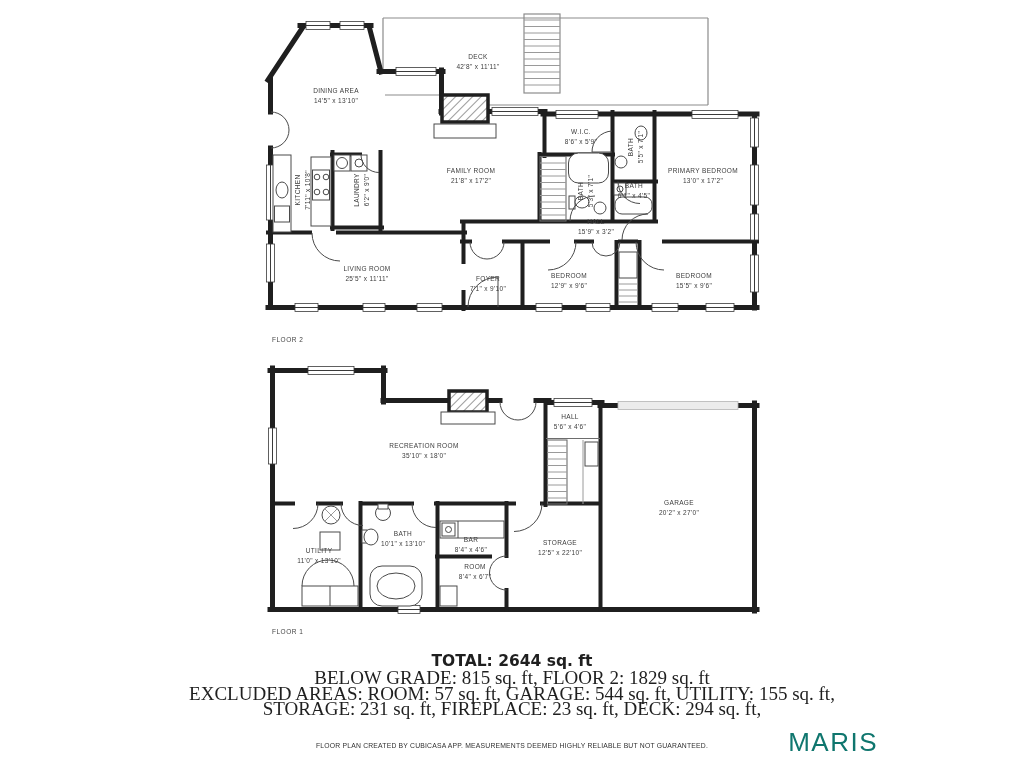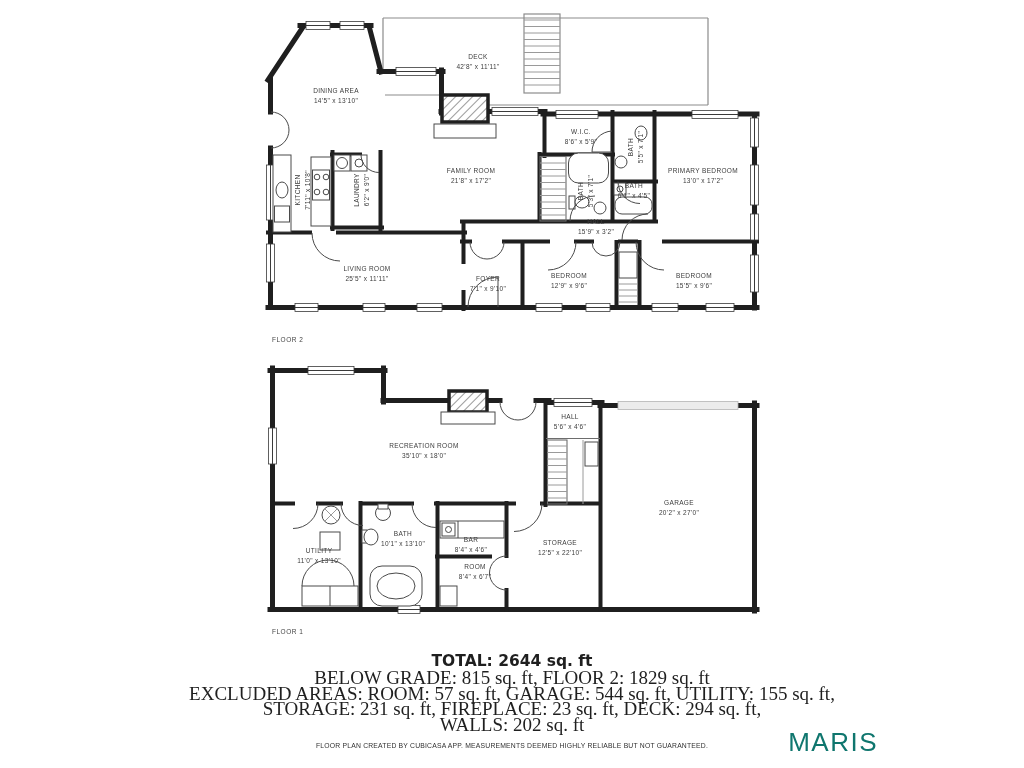--- a/index.html
+++ b/index.html
@@ -292,19 +292,18 @@
     <span class="nm">STORAGE</span>
     <span class="dm">12'5" x 22'10"</span>
   </div>
   <div class="fcap" style="left:272px;top:628px">FLOOR 1</div>
 
   <div class="summary">
     <div class="sum-total">TOTAL: 2644 sq. ft</div>
     <div class="sum-line">BELOW GRADE: 815 sq. ft, FLOOR 2: 1829 sq. ft</div>
     <div class="sum-line">EXCLUDED AREAS: ROOM: 57 sq. ft, GARAGE: 544 sq. ft, UTILITY: 155 sq. ft,</div>
     <div class="sum-line">STORAGE: 231 sq. ft, FIREPLACE: 23 sq. ft, DECK: 294 sq. ft,</div>
-    <div class="sum-line">WALLS: 202 sq. ft</div>
   </div>
 
   <div class="disclaimer">FLOOR PLAN CREATED BY CUBICASA APP. MEASUREMENTS DEEMED HIGHLY RELIABLE BUT NOT GUARANTEED.</div>
   <div class="maris">MARIS</div>
 
 </div>
 
 </body></html>

